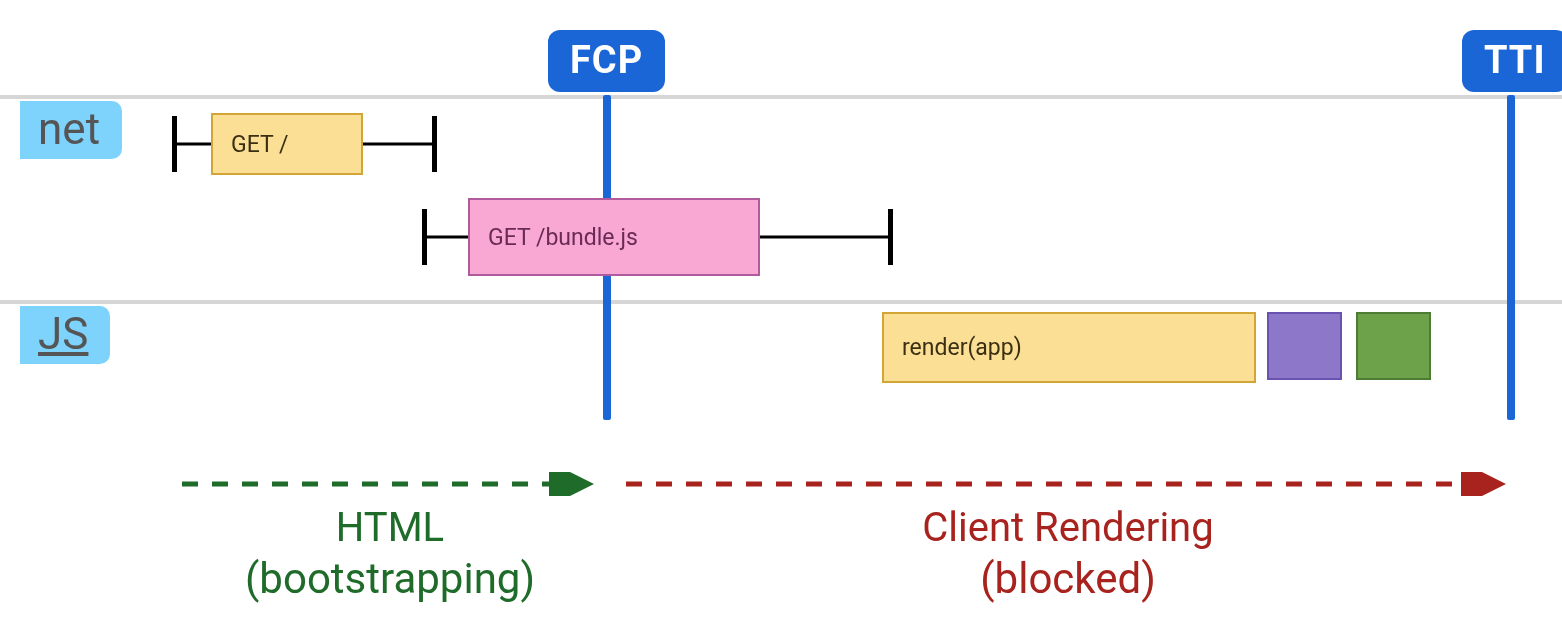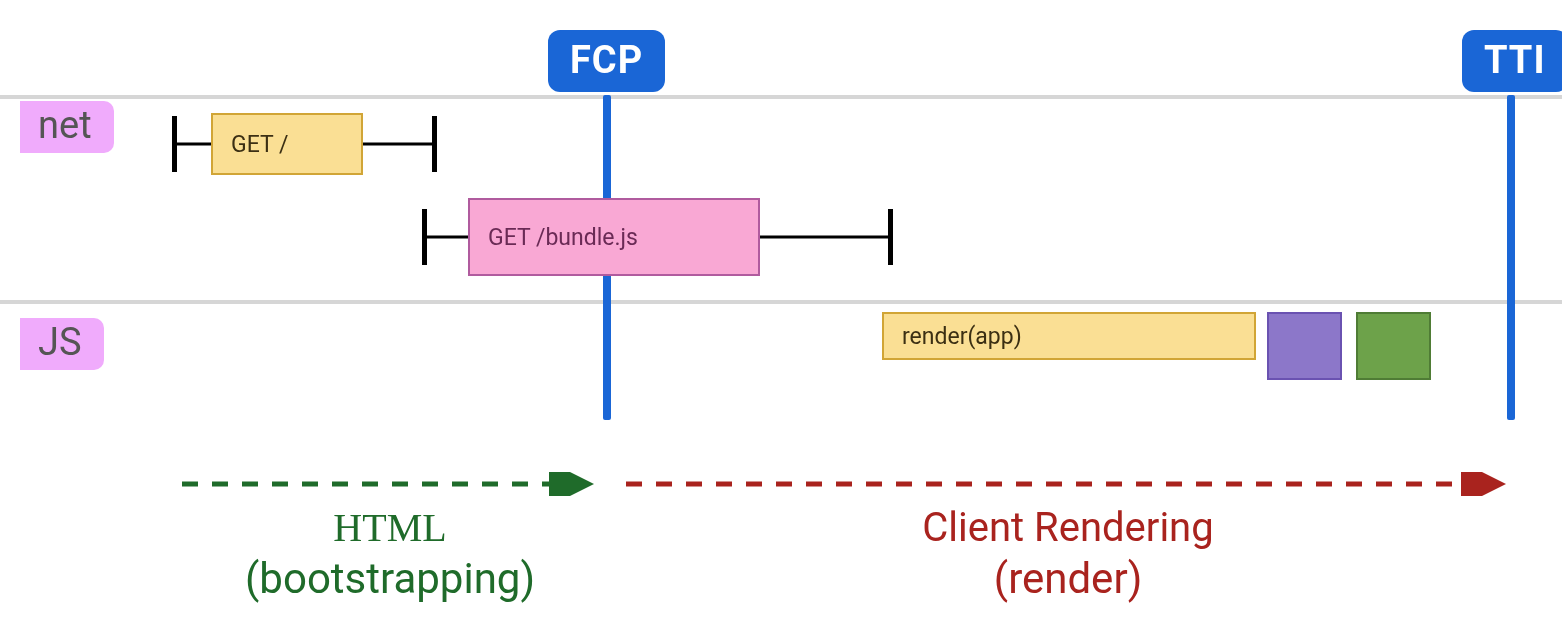--- a/index.html
+++ b/index.html
@@ -14,23 +14,23 @@
     overflow: hidden;
   }
   .canvas {
     position: relative;
     width: 1562px;
     height: 628px;
   }
   
   .row-label {
     position: absolute;
-    background: #f0abfc;
+    background: #7dd3fc;
     color: #555;
-    font-size: 38px;
+    font-size: 44px;
     padding: 4px 22px 6px 18px;
     border-top-right-radius: 10px;
     border-bottom-right-radius: 10px;
     line-height: 1.1;
   }
   
   .hline {
     position: absolute;
     height: 4px;
     background: #d6d6d6;
@@ -102,21 +102,21 @@
 </style>
 </head>
 <body>
 
 <div class="canvas">
 
   <div class="hline" style="top:95px; width:1562px;"></div>
   <div class="hline" style="top:300px; width:1562px;"></div>
 
   <div class="row-label" style="top:101px; left:20px;">net</div>
-  <div class="row-label" style="top:318px; left:20px;">JS</div>
+  <div class="row-label" style="top:306px; left:20px;text-decoration:underline;">JS</div>
 
   <div class="milestone-line" style="left:603px; top:95px; height:325px;"></div>
   <div class="milestone-badge" style="left:548px; top:30px;">FCP</div>
 
   <div class="milestone-line" style="left:1507px; top:95px; height:325px;"></div>
   <div class="milestone-badge" style="left:1462px; top:30px;">TTI</div>
 
   <div class="whisker" style="left:172px; top:116px; width:265px; height:56px;">
     <div class="bar"></div>
     <div class="cap" style="left:0;"></div>
@@ -128,43 +128,43 @@
 
   <div class="whisker" style="left:422px; top:209px; width:471px; height:56px;">
     <div class="bar"></div>
     <div class="cap" style="left:0;"></div>
     <div class="cap" style="right:0;"></div>
   </div>
   <div class="tbox" style="left:468px; top:198px; width:292px; height:78px; background:#f9a8d4; border-color:#b05b9e; color:#6a2a55;">
     <span>GET /bundle.js</span>
   </div>
 
-  <div class="tbox" style="left:882px; top:312px; width:374px; height:48px; background:#fadf94; border-color:#d1a536; color:#3b2f13;">
+  <div class="tbox" style="left:882px; top:312px; width:374px; height:71px; background:#fadf94; border-color:#d1a536; color:#3b2f13;">
     <span>render(app)</span>
   </div>
 
   <div class="tbox" style="left:1267px; top:312px; width:75px; height:68px; background:#8c77c9; border-color:#6a52b1; padding:0;"></div>
 
   <div class="tbox" style="left:1356px; top:312px; width:75px; height:68px; background:#6da24a; border-color:#4f7c35; padding:0;"></div>
 
   <svg class="arrow-svg" style="left:180px; top:472px;" width="420" height="24">
     <defs>
       <marker id="ah-green" viewBox="0 0 10 10" refX="8" refY="5" markerWidth="9" markerHeight="9" orient="auto">
         <path d="M 0 0 L 10 5 L 0 10 z" fill="#1f6b2a"></path>
       </marker>
     </defs>
     <line x1="2" y1="12" x2="405" y2="12" stroke="#1f6b2a" stroke-width="5" stroke-dasharray="16 14" marker-end="url(#ah-green)"></line>
   </svg>
-  <div class="phase-title" style="left:180px; top:504px; width:420px; color:#1f6b2a;font-family:Liberation Serif, serif;">HTML</div>
+  <div class="phase-title" style="left:180px; top:504px; width:420px; color:#1f6b2a;">HTML</div>
   <div class="phase-sub" style="left:180px; top:554px; width:420px; color:#1f6b2a;">(bootstrapping)</div>
 
   <svg class="arrow-svg" style="left:624px; top:472px;" width="888" height="24">
     <defs>
       <marker id="ah-red" viewBox="0 0 10 10" refX="8" refY="5" markerWidth="9" markerHeight="9" orient="auto">
         <path d="M 0 0 L 10 5 L 0 10 z" fill="#a9231e"></path>
       </marker>
     </defs>
     <line x1="2" y1="12" x2="873" y2="12" stroke="#a9231e" stroke-width="5" stroke-dasharray="16 14" marker-end="url(#ah-red)"></line>
   </svg>
   <div class="phase-title" style="left:624px; top:504px; width:888px; color:#a9231e;">Client Rendering</div>
-  <div class="phase-sub" style="left:624px; top:554px; width:888px; color:#a9231e;">(render)</div>
+  <div class="phase-sub" style="left:624px; top:554px; width:888px; color:#a9231e;">(blocked)</div>
 
 </div>
 
 </body></html>

